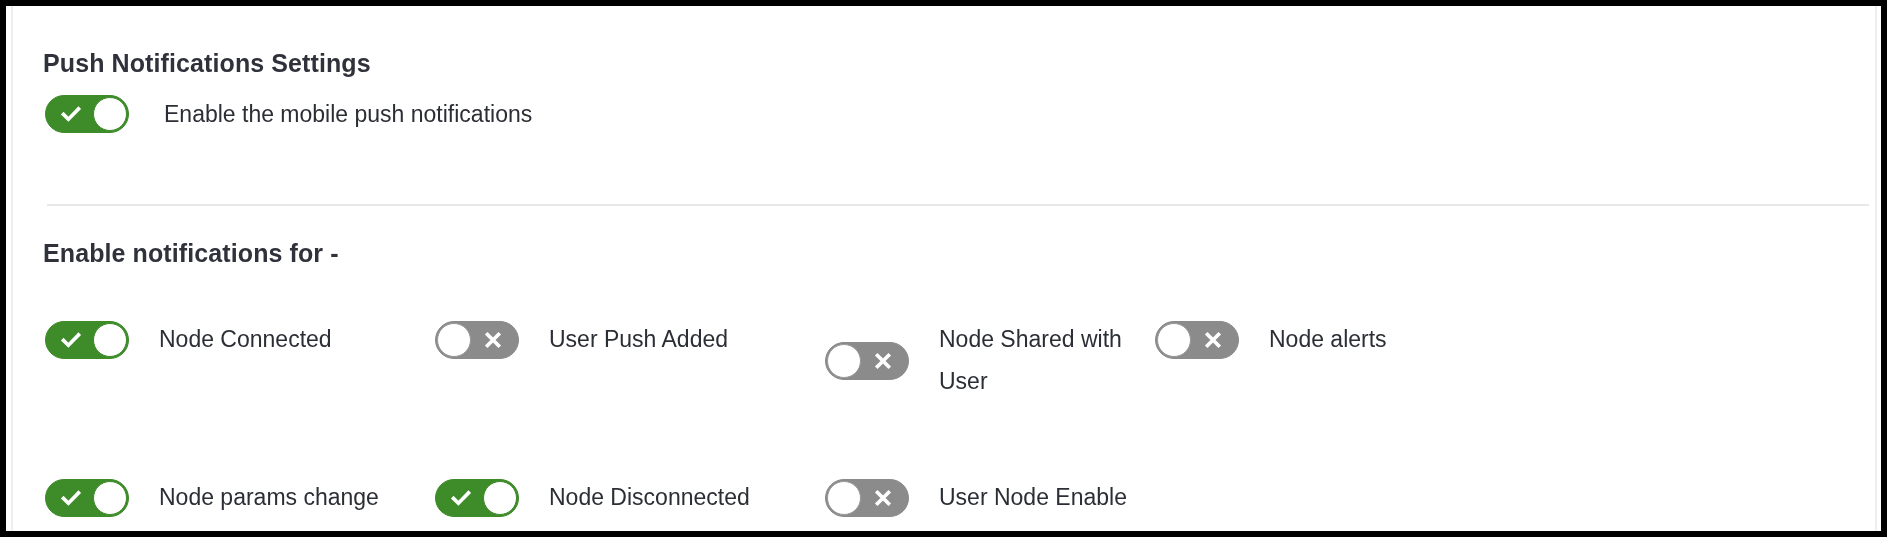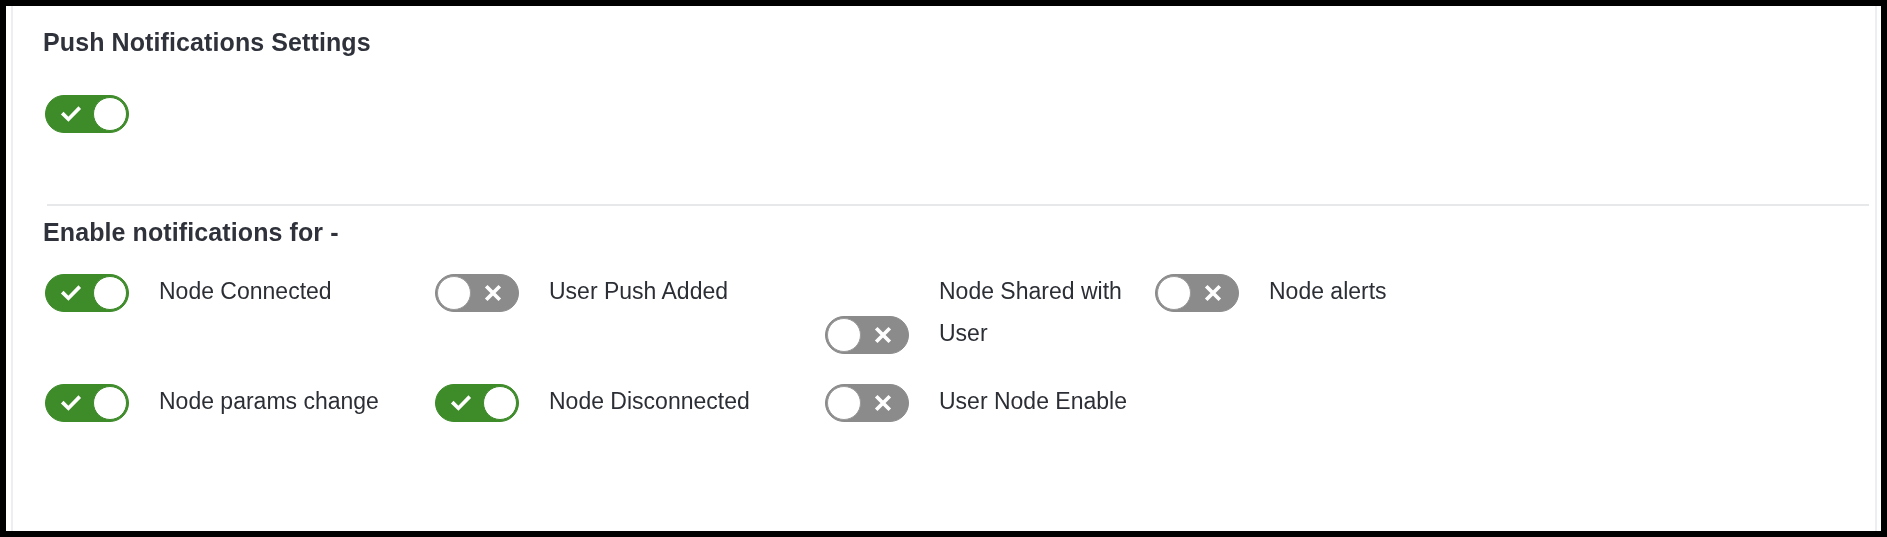--- a/index.html
+++ b/index.html
@@ -48,20 +48,21 @@
     bottom: 0;
   }
 
   .section-title {
     position: absolute;
     font-size: 25px;
     font-weight: bold;
     color: #2f323a;
     letter-spacing: 0.1px;
     white-space: nowrap;
+    margin-top: 21px;
   }
   #push-title { left: 0; top: 26px; }
   #enable-title { left: 0; top: 216px; }
 
   .divider {
     position: absolute;
     left: 4px;
     top: 202px;
     width: 1822px;
     height: 2px;
@@ -127,24 +128,25 @@
     top: 268px;
     width: 1832px;
   }
   .grid-row {
     display: flex;
     align-items: flex-start;
     margin-bottom: 26px;
   }
   .cell {
     display: flex;
-    align-items: flex-end;
+    align-items: center;
     width: 390px;
     flex: 0 0 390px;
     box-sizing: border-box;
+    margin-top: 48px;
   }
   .cell.wide { width: 330px; flex: 0 0 330px; }
   .cell .switch { margin-top: 1px; }
   .cell .label {
     margin-left: 30px;
     font-size: 23px;
     line-height: 42px;
     color: #2b2e34;
     max-width: 250px;
   }
@@ -161,20 +163,21 @@
 
       <div class="single-row">
         <div id="push-toggle" class="switch on" role="switch" aria-checked="true">
             <span class="glyph">
               <svg width="24" height="24" viewBox="0 0 24 24" aria-hidden="true">
                 <path d="M4.5 12.4 L9.4 17.2 L19.5 6.9" fill="none" stroke="#ffffff" stroke-width="3.6" stroke-linecap="square" stroke-linejoin="miter"></path>
               </svg>
             </span>
             <span class="knob"></span>
           </div>
+        <div class="label">Enable the mobile push notifications</div>
       </div>
 
       <div class="divider"></div>
 
       <div id="enable-title" class="section-title">Enable notifications for -</div>
 
       <div class="grid" id="notifications-grid">
           <div class="grid-row">
             <div class="cell">
               <div class="switch on" role="switch" aria-checked="true">

